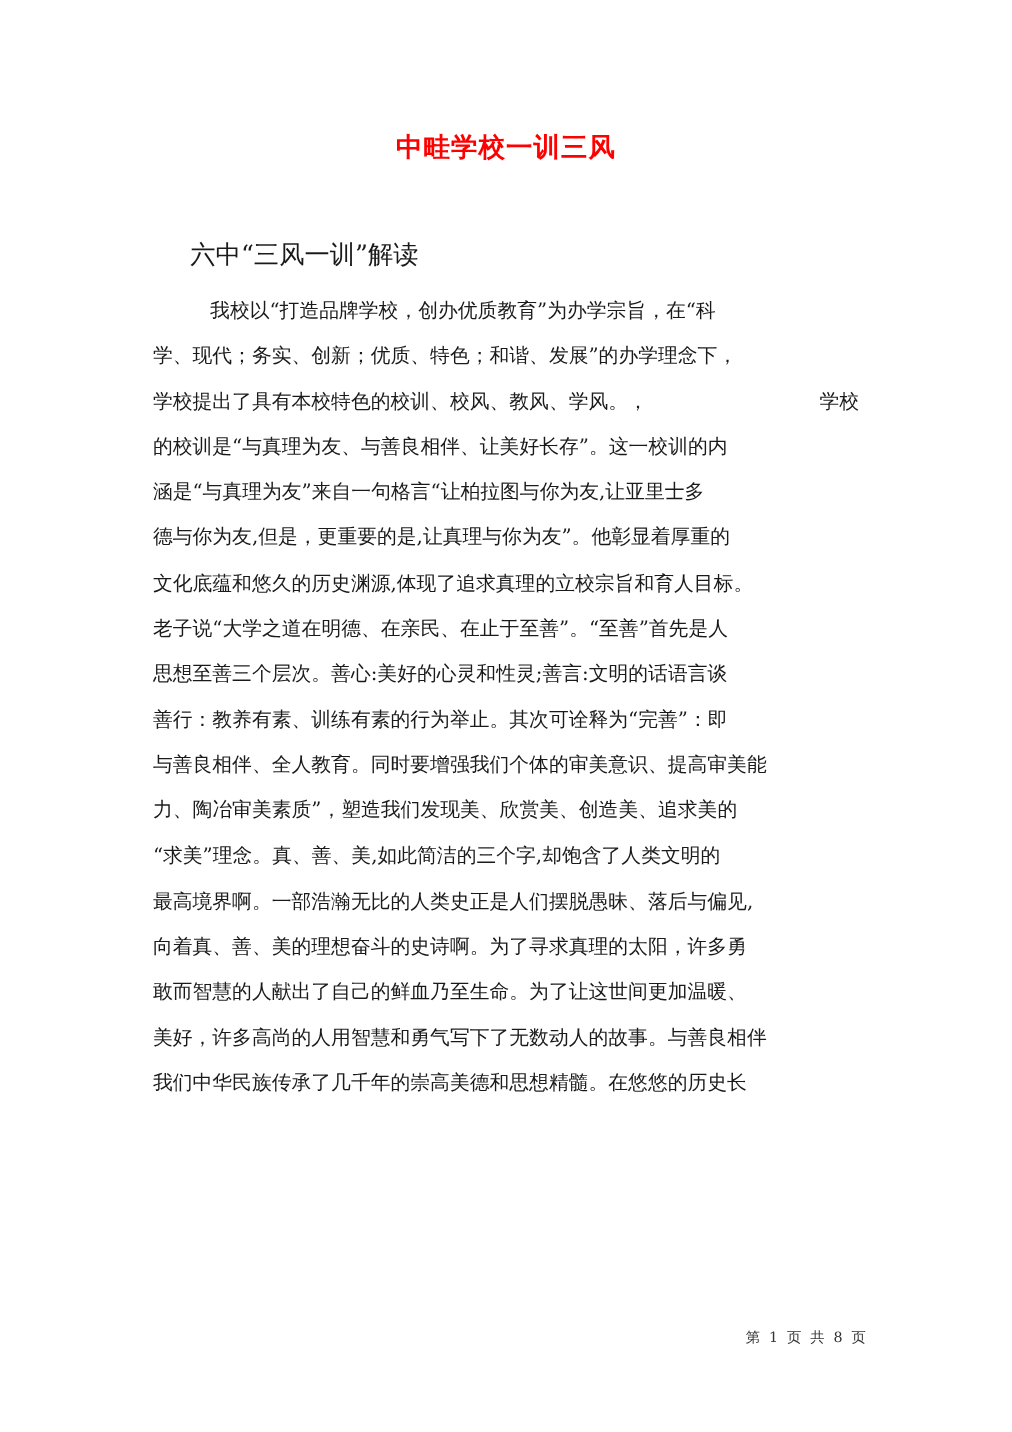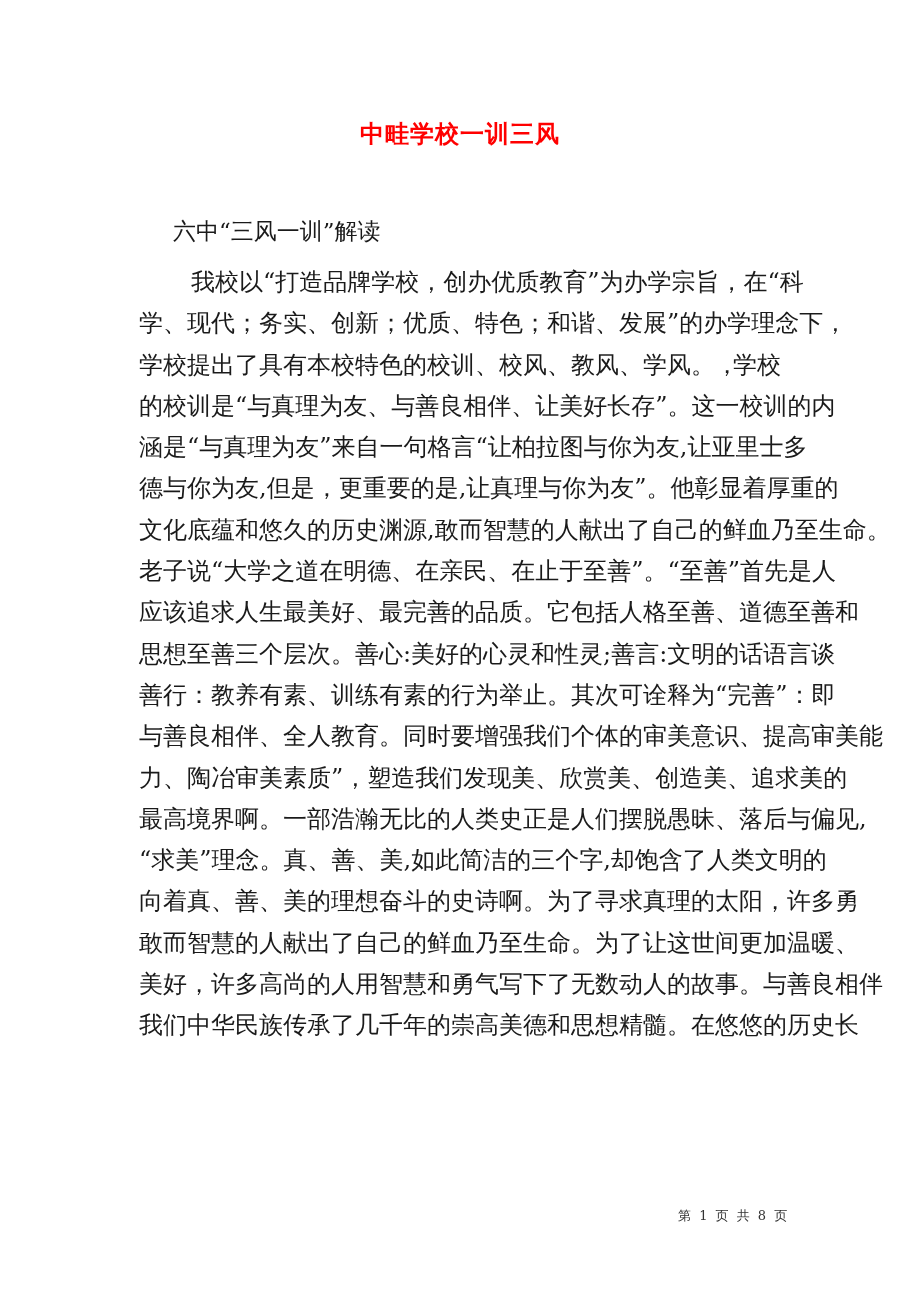--- a/index.html
+++ b/index.html
@@ -41,21 +41,21 @@
     }
     .body-lines {
       position: absolute;
       left: 139px;
       top: 262px;
       width: 648px;
     }
     .line {
       height: 41.3px;
       line-height: 41.3px;
-      font-size: 24px;
+      font-size: 18px;
       white-space: nowrap;
       position: relative;
     }
     .line.indent {
       padding-left: 52px;
     }
     .line .right {
       position: absolute;
       right: 6px;
       top: 0;
@@ -80,29 +80,28 @@
   <div class="body-lines">
     <div class="line indent">我校以“打造品牌学校，创办优质教育”为办学宗旨，在“科</div>
     <div class="line">学、现代；务实、创新；优质、特色；和谐、发展”的办学理念下，</div>
     <div class="line">
       <span>学校提出了具有本校特色的校训、校风、教风、学风。</span><span>，</span>
       <span class="right">学校</span>
     </div>
     <div class="line">的校训是“与真理为友、与善良相伴、让美好长存”。这一校训的内</div>
     <div class="line">涵是“与真理为友”来自一句格言“让柏拉图与你为友,让亚里士多</div>
     <div class="line">德与你为友,但是，更重要的是,让真理与你为友”。他彰显着厚重的</div>
-    <div class="line">文化底蕴和悠久的历史渊源,敢而智慧的人献出了自己的鲜血乃至生命。</div>
+    <div class="line">文化底蕴和悠久的历史渊源,体现了追求真理的立校宗旨和育人目标。</div>
     <div class="line">老子说“大学之道在明德、在亲民、在止于至善”。“至善”首先是人</div>
-    <div class="line">应该追求人生最美好、最完善的品质。它包括人格至善、道德至善和</div>
     <div class="line">思想至善三个层次。善心:美好的心灵和性灵;善言:文明的话语言谈</div>
     <div class="line">善行：教养有素、训练有素的行为举止。其次可诠释为“完善”：即</div>
     <div class="line">与善良相伴、全人教育。同时要增强我们个体的审美意识、提高审美能</div>
     <div class="line">力、陶冶审美素质”，塑造我们发现美、欣赏美、创造美、追求美的</div>
+    <div class="line">“求美”理念。真、善、美,如此简洁的三个字,却饱含了人类文明的</div>
     <div class="line">最高境界啊。一部浩瀚无比的人类史正是人们摆脱愚昧、落后与偏见,</div>
-    <div class="line">“求美”理念。真、善、美,如此简洁的三个字,却饱含了人类文明的</div>
     <div class="line">向着真、善、美的理想奋斗的史诗啊。为了寻求真理的太阳，许多勇</div>
     <div class="line">敢而智慧的人献出了自己的鲜血乃至生命。为了让这世间更加温暖、</div>
     <div class="line">美好，许多高尚的人用智慧和勇气写下了无数动人的故事。与善良相伴</div>
     <div class="line">我们中华民族传承了几千年的崇高美德和思想精髓。在悠悠的历史长</div>
   </div>
 
   <div class="footer">第 1 页 共 8 页</div>
 </div>
 
 </body></html>

